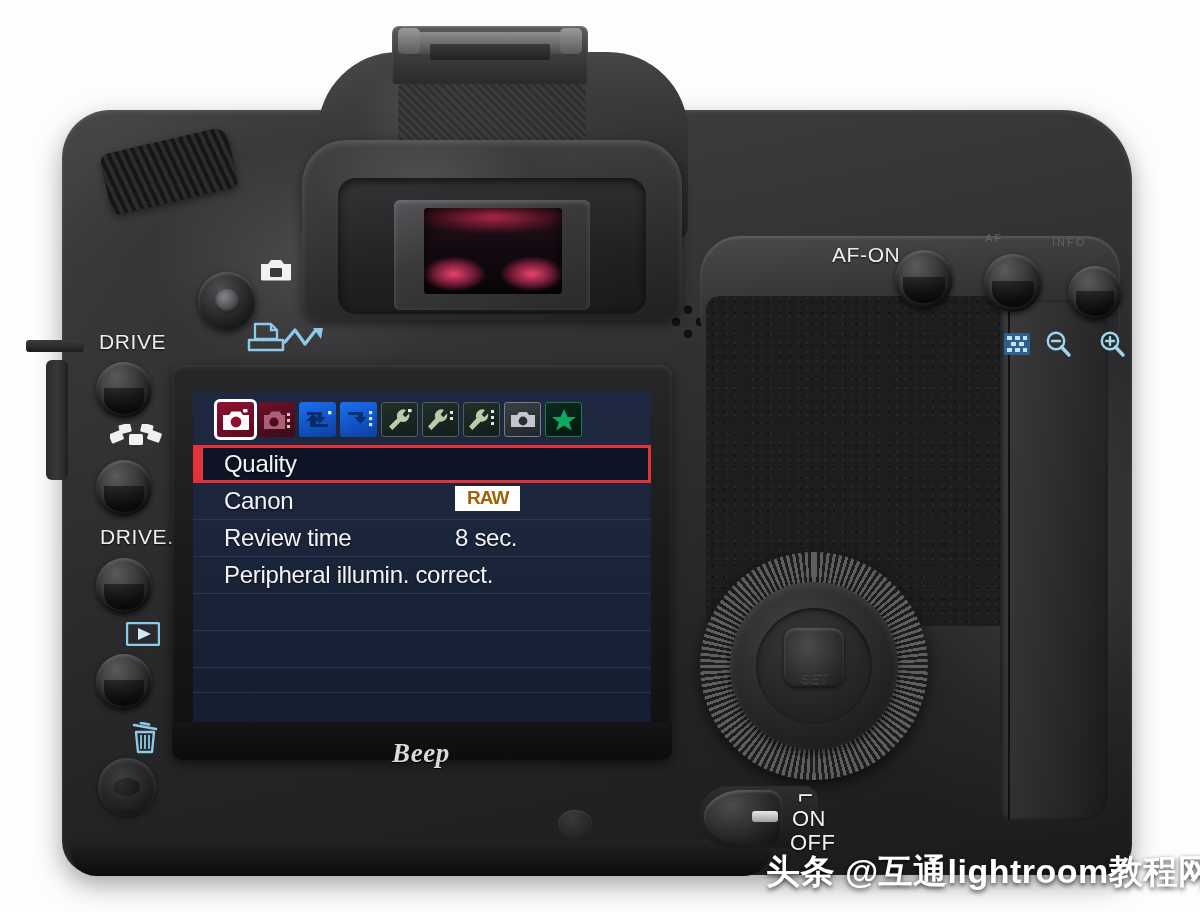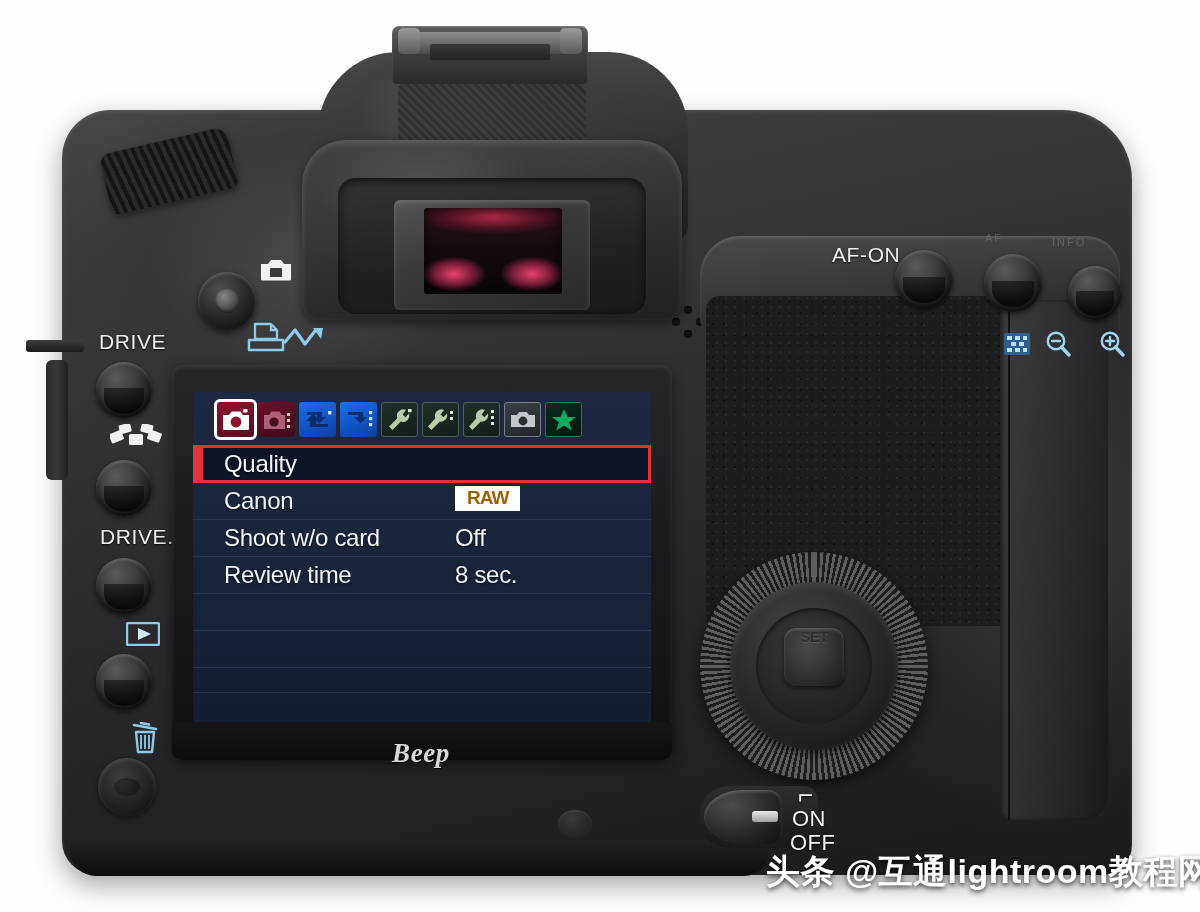--- a/index.html
+++ b/index.html
@@ -229,21 +229,21 @@
   }
   .qcd-ring{
     position:absolute;left:756px;top:608px;width:116px;height:116px;border-radius:50%;
     background:radial-gradient(circle at 42% 32%,#39393c,#252527 60%,#1a1a1c);
     box-shadow:inset 0 2px 4px rgba(0,0,0,.6);
   }
   .setbtn{
     position:absolute;left:784px;top:628px;width:60px;height:58px;border-radius:12px;
     background:radial-gradient(ellipse at 40% 30%,#4a4a4d 0%,#333335 50%,#1f1f21 90%);
     box-shadow:inset 0 2px 3px rgba(255,255,255,.16), 0 2px 4px rgba(0,0,0,.6);
-    display:flex;align-items:flex-start;justify-content:center;
+    display:flex;align-items:flex-end;justify-content:center;
   }
   .setbtn span{
     color:#2f2f32;font-size:15px;font-weight:700;letter-spacing:-.5px;
     text-shadow:0 1px 0 rgba(255,255,255,.12);
   }
 
   
   .pw-base{
     position:absolute;left:700px;top:786px;width:118px;height:62px;border-radius:28px 14px 14px 28px;
     background:linear-gradient(180deg,#2e2e30,#19191b);
@@ -534,30 +534,30 @@
       <div class="mrow hl">
         <span class="lab">Quality</span>
         <span class="val-box">RAW</span>
       </div>
 
       <div class="mrow">
         <span class="lab">Canon</span>
         <span class="val">On</span>
       </div>
 
-      <div class="mrow">
-        <span class="lab">Shoot w/o card</span>
-        <span class="val">Off</span>
-      </div>
 
       <div class="mrow">
         <span class="lab">Review time</span>
         <span class="val">8 sec.</span>
       </div>
 
+      <div class="mrow">
+        <span class="lab">Peripheral illumin. correct.</span>
+        <span class="val"></span>
+      </div>
 
       <div class="mrow blank">
         <span class="lab"></span>
       </div>
       <div class="mrow blank">
         <span class="lab"></span>
       </div>
     </div>
     <div class="lcd-footsep"></div>
   </div>

